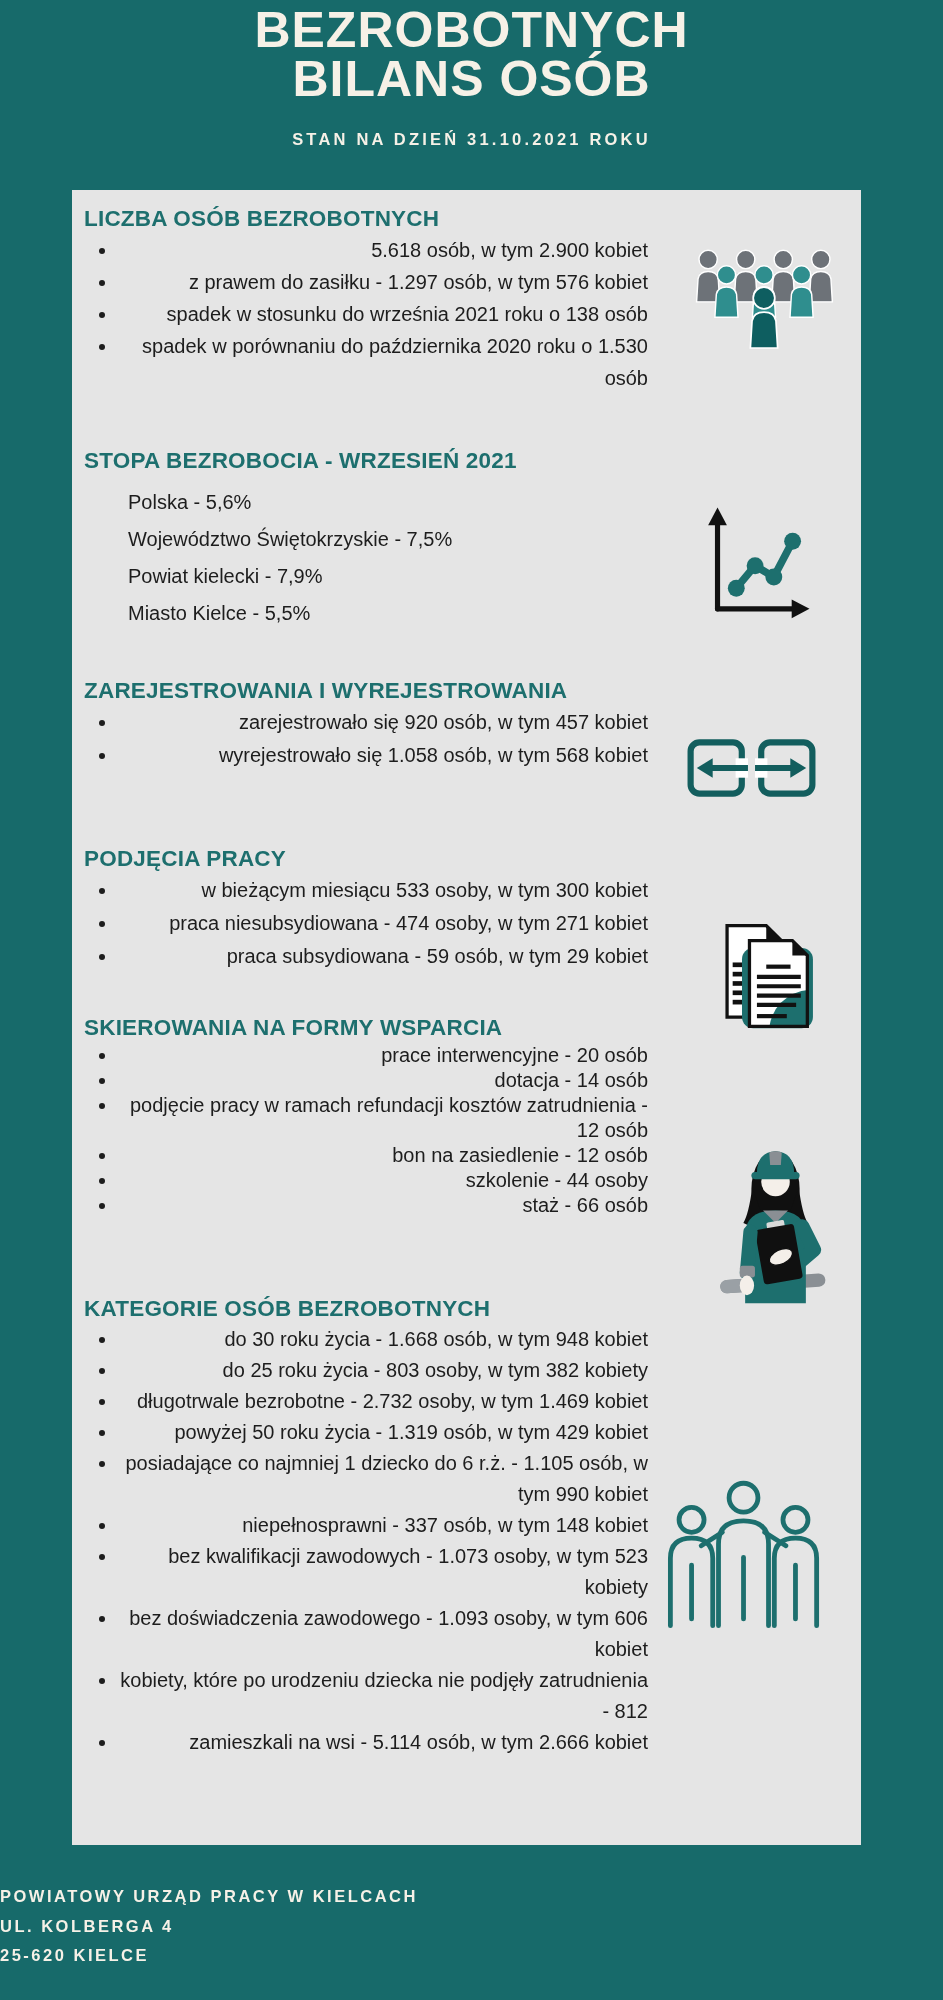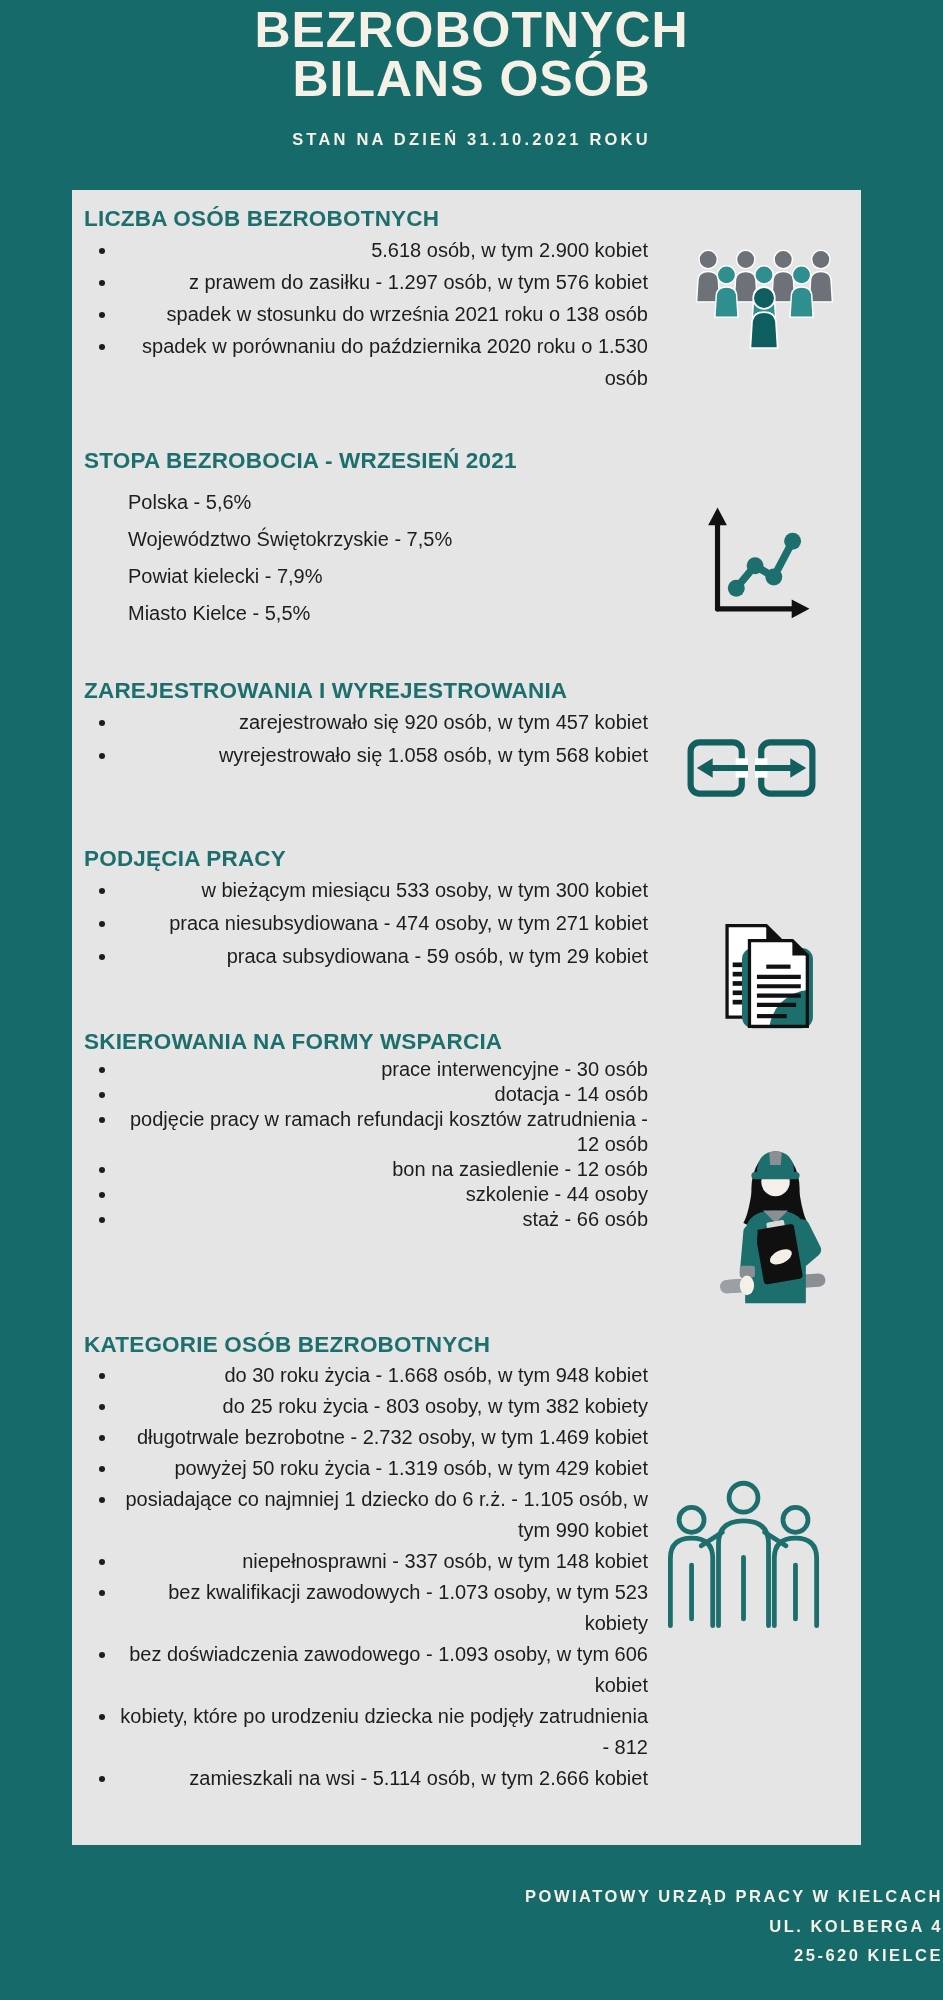--- a/index.html
+++ b/index.html
@@ -45,38 +45,38 @@
   .mt-s1-list { margin-top:10px; }
   .mt-s2 { margin-top:52px; }
   .plain-lines { margin-top:8px;margin-left:44px; }
   .plain-lines div { line-height:37px; }
   .mt-s3 { margin-top:44px; }
   .mt-s3-list { margin-top:14px; }
   ul.mt-s3-list li { line-height:33px; }
   .mt-s4 { margin-top:72px; }
   .mt-s4-list { margin-top:16px; }
   ul.mt-s4-list li { line-height:33px; }
-  .mt-s5 { margin-top:54px; }
+  .mt-s5 { margin-top:40px; }
   .mt-s5-list { margin-top:4px; }
   ul.mt-s5-list li { line-height:25px; }
-  .mt-s6 { margin-top:98px; }
+  .mt-s6 { margin-top:76px; }
   .mt-s6-list { margin-top:4px; }
   ul.mt-s6-list li { line-height:31px; }
   .icon-abs { position:absolute; }
   .icon-crowd    { left:613px; top:56px; }
   .icon-chart    { left:623px; top:310px; }
   .icon-transfer { left:613px; top:548px; }
   .icon-docs     { left:640px; top:730px; }
   .icon-worker   { left:641px; top:934px; }
   .icon-group    { left:583px; top:1286px; }
   .footer {
     position:absolute;
     left:0; top:1882px;
     width:943px;
-    text-align:right;
+    text-align:left;
     color:#f6f1e7;
     font-size:16.5px;
     font-weight:bold;
     letter-spacing:2.5px;
     line-height:29.5px;
   }
 </style>
 </head>
 <body>
 
@@ -116,21 +116,21 @@
 
     <div class="section-heading mt-s4">PODJĘCIA PRACY</div>
     <ul class="bullets body-text mt-s4-list">
       <li>w bieżącym miesiącu 533 osoby, w tym 300 kobiet</li>
       <li>praca niesubsydiowana - 474 osoby, w tym 271 kobiet</li>
       <li>praca subsydiowana - 59 osób, w tym 29 kobiet</li>
     </ul>
 
     <div class="section-heading mt-s5">SKIEROWANIA NA FORMY WSPARCIA</div>
     <ul class="bullets body-text mt-s5-list">
-      <li>prace interwencyjne - 30 osób</li>
+      <li>prace interwencyjne - 20 osób</li>
       <li>dotacja - 14 osób</li>
       <li>podjęcie pracy w ramach refundacji kosztów zatrudnienia - 12 osób</li>
       <li>bon na zasiedlenie - 12 osób</li>
       <li>szkolenie - 44 osoby</li>
       <li>staż - 66 osób</li>
     </ul>
 
     <div class="section-heading mt-s6">KATEGORIE OSÓB BEZROBOTNYCH</div>
     <ul class="bullets body-text mt-s6-list">
       <li>do 30 roku życia - 1.668 osób, w tym 948 kobiet</li>

